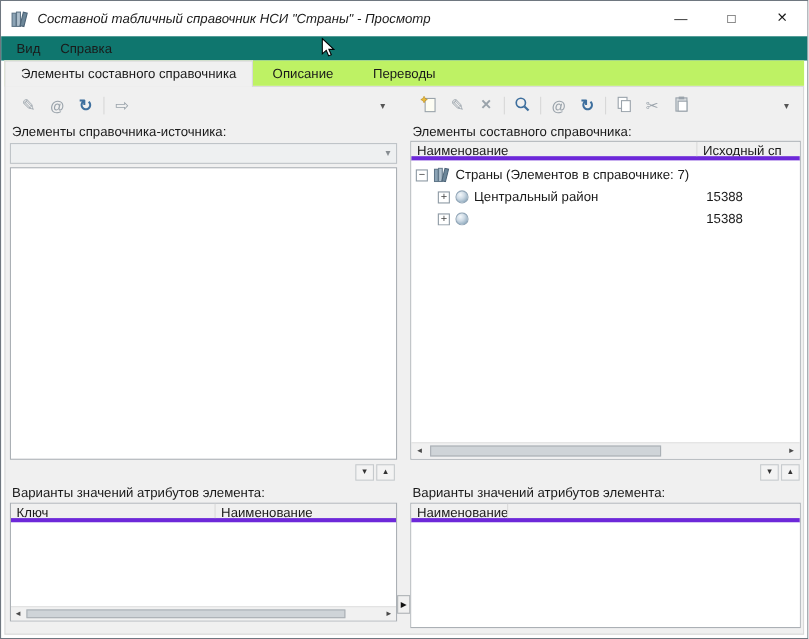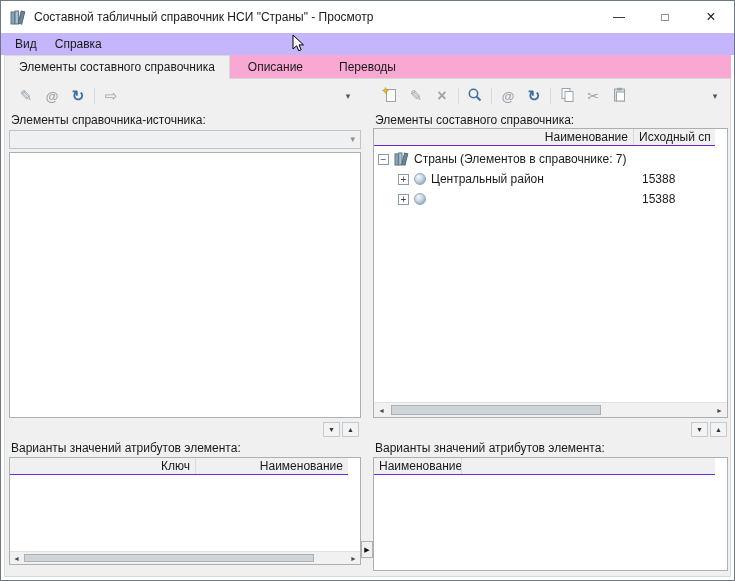--- a/index.html
+++ b/index.html
@@ -6,34 +6,34 @@
   html,body { background:#ffffff; }
   body { font-family:"Liberation Sans", sans-serif; }
 
   .window { position:relative; width:735px; height:581px; background:#fff;
             border:1px solid #6f7780; font-size:12px; color:#1a1a1a; overflow:hidden; }
 
   
   .titlebar { position:absolute; top:0; left:0; right:0; height:32px; background:#fff;
               display:flex; align-items:center; }
   .app-icon { margin-left:9px; display:inline-flex; }
-  .title-text { margin-left:8px; white-space:nowrap; }
+  .title-text { margin-left:8px; white-space:nowrap;font-style:italic; }
   .win-controls { margin-left:auto; display:flex; height:32px; }
   .win-btn { width:46px; display:flex; align-items:center; justify-content:center; color:#1a1a1a; }
   .win-btn.min { font-size:12px; }
   .win-btn.max { font-size:12px; }
   .win-btn.cls { font-size:16px; }
 
   
-  .menubar { position:absolute; top:32px; left:0; right:0; height:22px; background:#c4b5fd;
+  .menubar { position:absolute; top:32px; left:0; right:0; height:22px; background:#0f766e;
              display:flex; align-items:center; padding-left:5px; }
   .menu-item { padding:3px 9px; }
 
   
-  .tabstrip { position:absolute; top:54px; left:3px; right:3px; height:23px; background:#f9a8d4;
+  .tabstrip { position:absolute; top:54px; left:3px; right:3px; height:23px; background:#bef264;
               display:flex; align-items:flex-end; z-index:5; }
   .tab { padding:4px 18px 4px; white-space:nowrap; }
   .tab.active { background:#f0f0f0; border:1px solid #d9d9d9; border-bottom:none;
                 margin-bottom:-1px; padding:4px 14px 5px; }
 
   .tabpage { position:absolute; top:77px; left:3px; right:3px; bottom:3px;
              background:#f0f0f0; border:1px solid #d9d9d9; }
 
   .pane { position:absolute; }
 
@@ -47,22 +47,22 @@
   .blue { color:#3e6f9e; }
 
   .plabel { position:absolute; white-space:nowrap; }
 
   .combo { position:absolute; height:19px; left:0; right:0; background:#eef0f1;
            border:1px solid #bfc4c8; }
   .combo .arrow { position:absolute; right:5px; top:3px; color:#878d92; font-size:9px; }
 
   .box { position:absolute; background:#fff; border:1px solid #abb0b5; }
 
-  .ghead { position:absolute; top:0; left:0; right:12px; height:17px; background:#f0f0f0;
-           border-bottom:1px solid #6d28d9; display:flex;text-align:right; }
+  .ghead { position:absolute; top:0; left:0; right:0; height:17px; background:#f0f0f0;
+           border-bottom:4px solid #6d28d9; display:flex; }
   .gcol { padding:1px 5px; border-right:1px solid #dadada; white-space:nowrap; overflow:hidden; }
   .gbody { position:absolute; left:0; right:0; background:#fff; overflow:hidden; }
 
   .hscroll { position:absolute; left:0; right:0; bottom:0; height:15px; background:#f1f1f1;
              border-top:1px solid #e2e2e2; }
   .sbtn { position:absolute; top:0; width:15px; height:100%; display:flex; align-items:center;
           justify-content:center; font-size:7px; color:#4a4a4a; }
   .sthumb { position:absolute; top:2px; bottom:2px; background:#cfd4d8; border:1px solid #aab0b5; }
 
   .movebtns { position:absolute; display:flex; gap:2px; }

